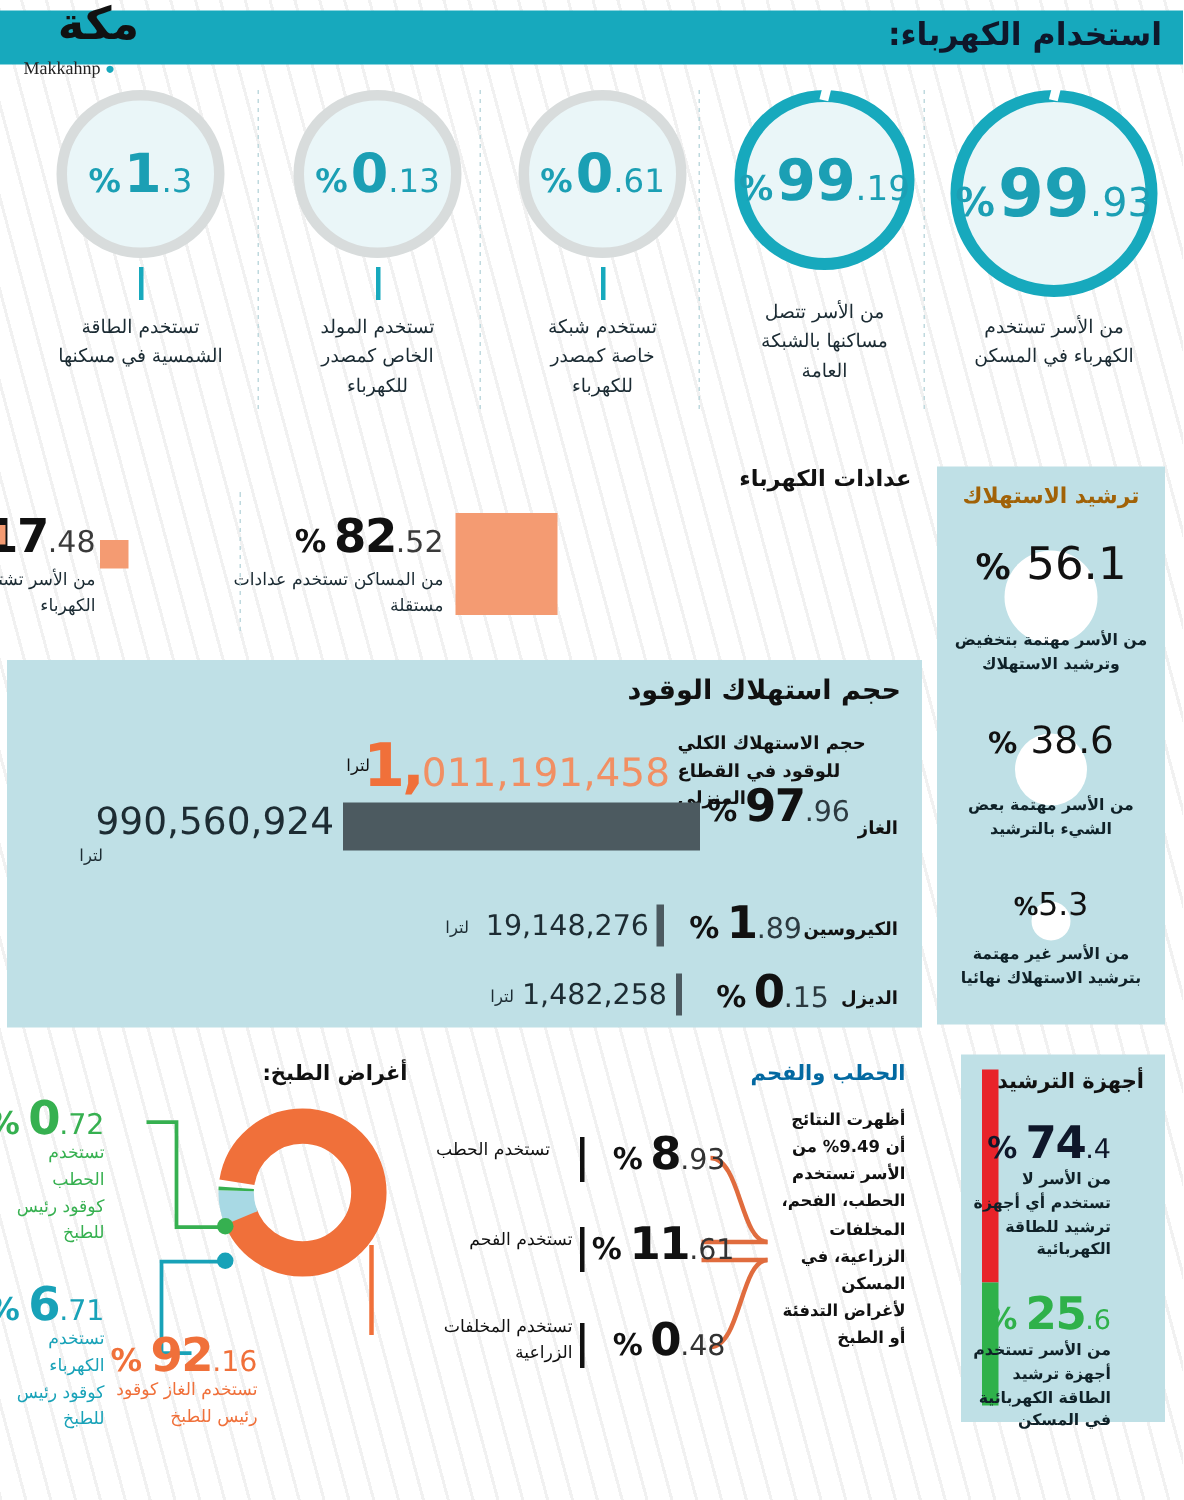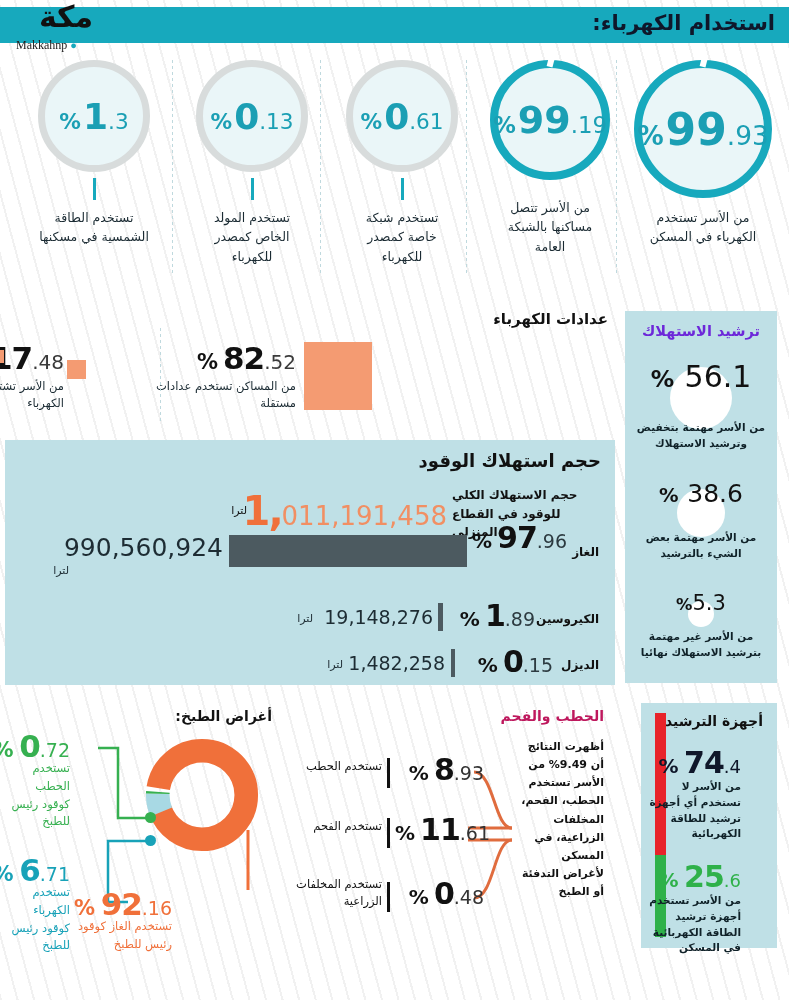--- a/index.html
+++ b/index.html
@@ -91,21 +91,21 @@
     background:repeating-linear-gradient(#bfd9de 0 3px, transparent 3px 6px);
   }
 
   
   .side-rat{
     position:absolute; right:12px; top:311px; width:152px; height:372px;
     background:#bfe0e6;
     text-align:center;
   }
   .side-rat-title{
-    margin-top:12px; font-size:14.5px; font-weight:bold; color:#6d28d9;
+    margin-top:12px; font-size:14.5px; font-weight:bold; color:#a16207;
   }
   .rat-item{ position:relative; margin-top:14px; }
   .rat-bubble{
     position:absolute; left:50%; transform:translateX(-50%);
     border-radius:50%; background:#ffffff;
   }
   .rat-val{ position:relative; z-index:3; white-space:nowrap; direction:ltr;
             color:#111; font-weight:bold; }
   .rat-val .pct{ font-size:0.78em; font-weight:bold; }
   .rat-val .v{ font-weight:normal; }
@@ -157,21 +157,21 @@
   .cook-val{ position:absolute; direction:ltr; white-space:nowrap; font-weight:bold; }
   .cook-val .pct{ font-size:21px; font-weight:bold; }
   .cook-val .big{ font-size:31px; font-weight:bold; letter-spacing:-1px; }
   .cook-val .dec{ font-size:19px; font-weight:normal; }
   .cook-desc{ position:absolute; font-size:11.5px; line-height:1.55; text-align:right; }
   .dot{ position:absolute; width:11px; height:11px; border-radius:50%; }
 
   
   .wood{ position:absolute; left:278px; top:700px; width:340px; height:270px; }
   .wood-title{
-    position:absolute; right:14px; top:8px; font-size:14px; font-weight:bold; color:#be185d;
+    position:absolute; right:14px; top:8px; font-size:14px; font-weight:bold; color:#0369a1;
   }
   .wood-note{
     position:absolute; right:14px; top:38px; width:86px;
     font-size:11px; font-weight:bold; color:#111; line-height:1.65; text-align:right;
   }
   .wood-row{ position:absolute; }
   .wood-tick{ position:absolute; width:3px; height:30px; background:#111; }
   .wood-num{ position:absolute; direction:ltr; white-space:nowrap; }
   .wood-num .pct{ font-size:20px; font-weight:bold; color:#111; }
   .wood-num .big{ font-size:30px; font-weight:bold; color:#111; letter-spacing:-1px; }
@@ -413,21 +413,21 @@
       <path d="M196 198 C 216 198, 216 140, 234 140" stroke="#e06c3e" stroke-width="3" fill="none"></path>
       <path d="M190 128 L234 128 M190 140 L234 140" stroke="#e06c3e" stroke-width="3" fill="none"></path>
     </svg>
 
     <div class="wood-row">
       <div class="wood-tick" style="right:228px; top:58px;"></div>
       <div class="wood-num" style="right:134px; top:52px;">
         <span class="pct">%</span>
         <span class="big">8</span><span class="dec">.93</span>
       </div>
-      <div class="wood-lbl" style="right:236px; top:58px; width:95px;">تستخدم الحطب</div>
+      <div class="wood-lbl" style="right:251px; top:58px; width:95px;">تستخدم الحطب</div>
     </div>
 
     <div class="wood-row">
       <div class="wood-tick" style="right:228px; top:118px;"></div>
       <div class="wood-num" style="right:128px; top:112px;">
         <span class="pct">%</span>
         <span class="big">11</span><span class="dec">.61</span>
       </div>
       <div class="wood-lbl" style="right:236px; top:118px; width:95px;">تستخدم الفحم</div>
     </div>

